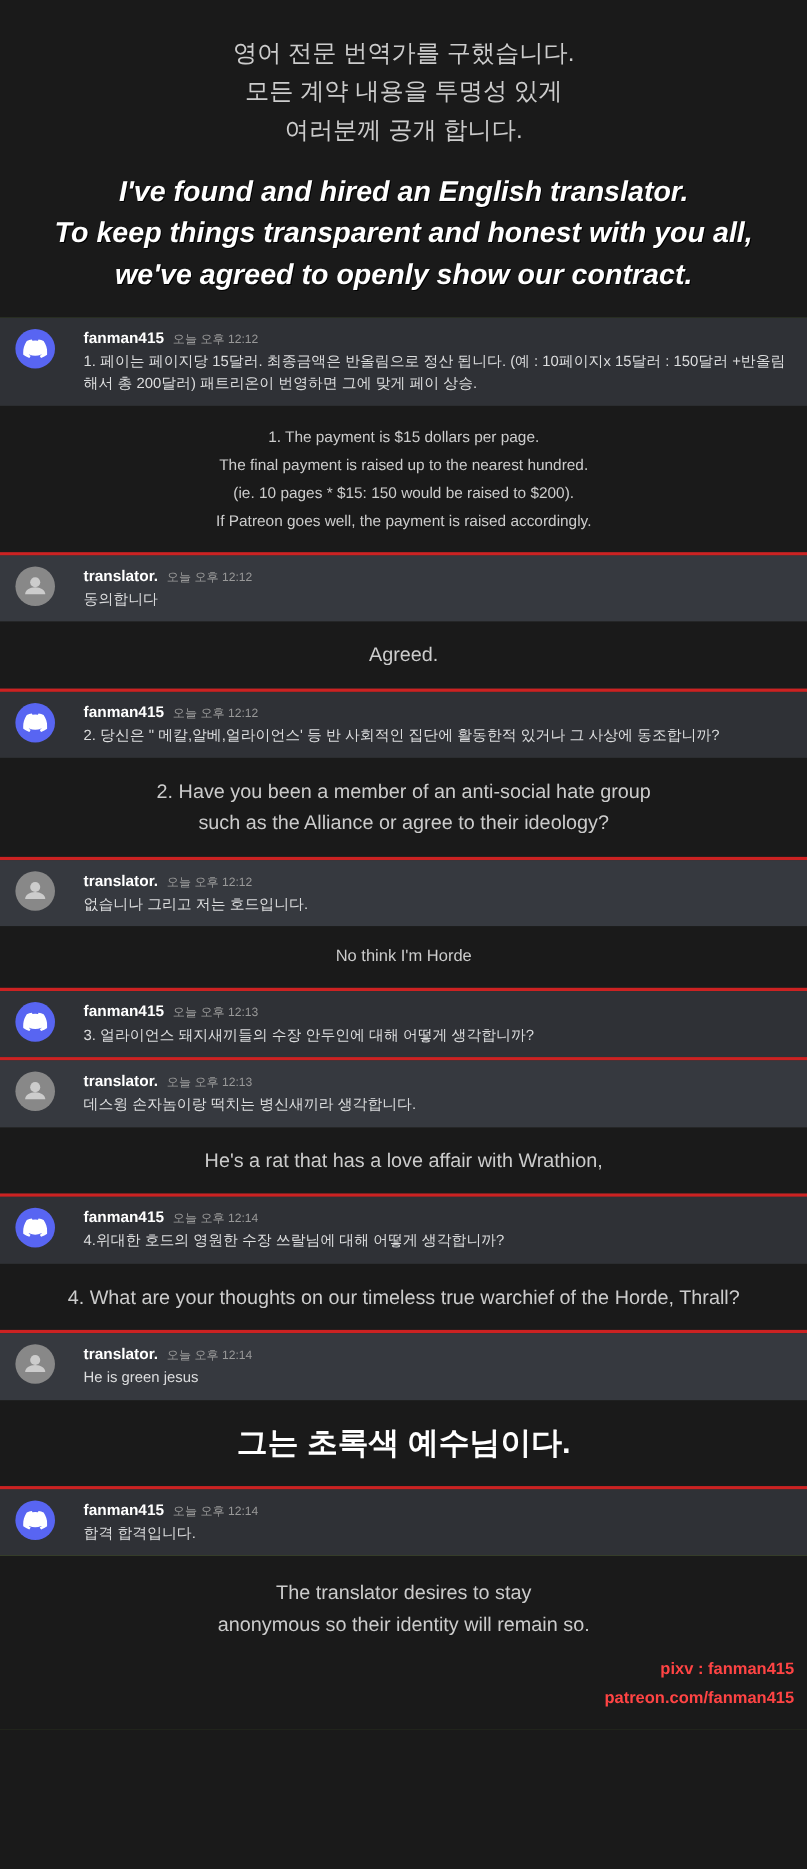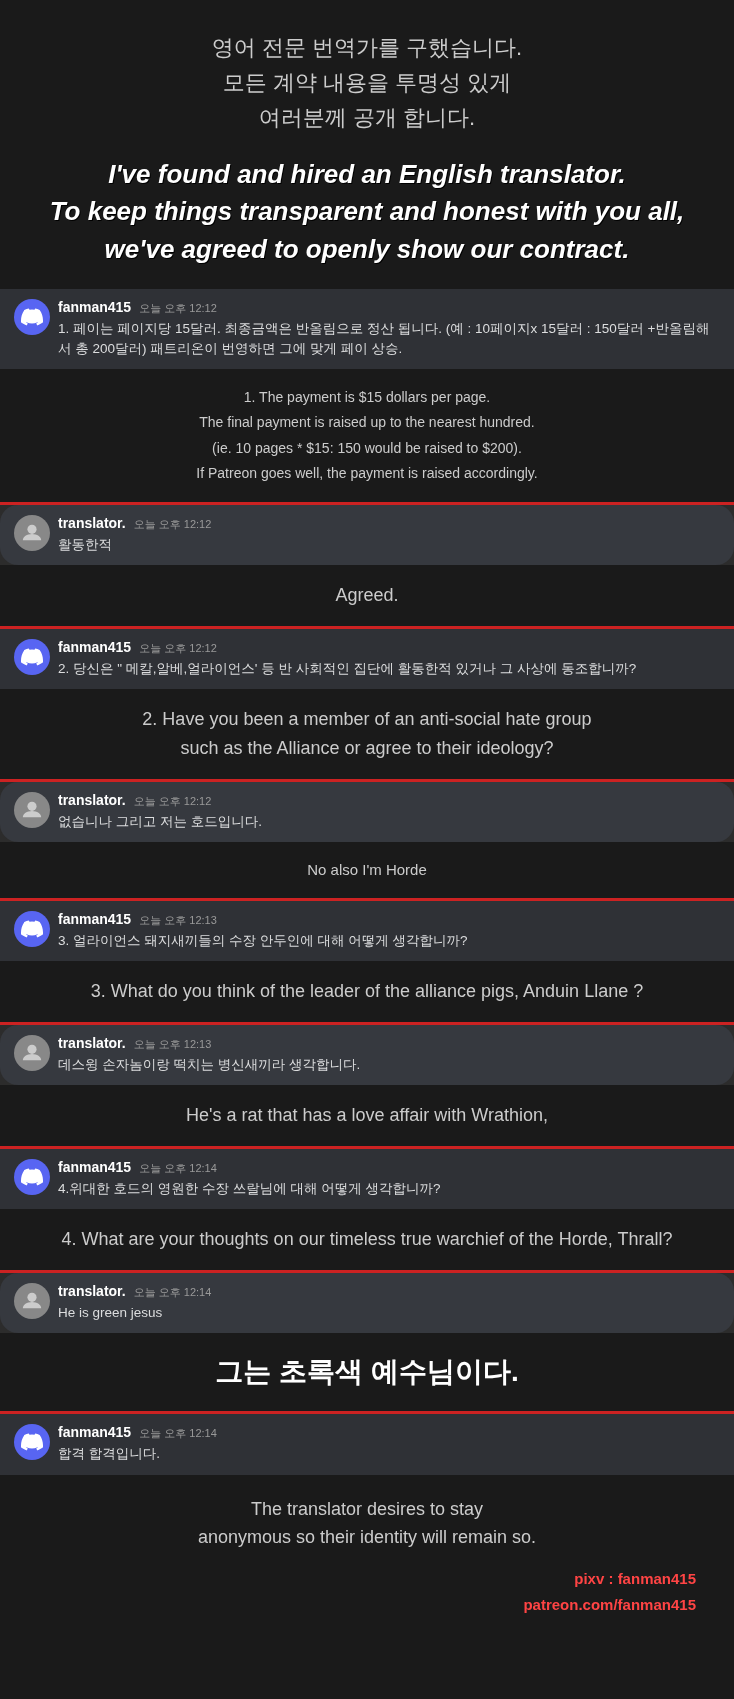--- a/index.html
+++ b/index.html
@@ -47,28 +47,27 @@
     }
     .message-block:first-child {
       border-top: none;
     }
 
     .chat-message {
       background: #2f3136;
       padding: 10px 14px 10px 14px;
       display: flex;
       align-items: flex-start;
-      gap: 8px;
+      gap: 26px;
     }
     .chat-message.fanman {
       background: #2f3136;
     }
     .chat-message.translator-msg {
       background: #36393f;
-      border-radius: 18px;
     }
 
     .avatar {
       width: 36px;
       height: 36px;
       border-radius: 50%;
       background: #4a4a4a;
       flex-shrink: 0;
       display: flex;
       align-items: center;
@@ -136,21 +135,21 @@
       text-align: center;
       padding: 20px 20px;
       font-size: 28px;
       font-weight: bold;
       color: #ffffff;
     }
 
     
     .footer-section {
       background: #1a1a1a;
-      padding: 20px 38px 16px;
+      padding: 20px 12px 16px;
     }
     .footer-anon {
       text-align: center;
       font-size: 18px;
       color: #cccccc;
       line-height: 1.6;
       margin-bottom: 14px;
     }
     .footer-credits {
       text-align: right;
@@ -213,21 +212,21 @@
           <svg viewBox="0 0 24 24" fill="#ccc">
               <circle cx="12" cy="8" r="5"></circle>
               <path d="M2 20c0-4 4.5-7 10-7s10 3 10 7"></path>
             </svg>
         </div>
         <div class="message-content">
           <div class="message-header">
             <span class="username">translator.</span>
             <span class="timestamp">오늘 오후 12:12</span>
           </div>
-          <div class="message-text">활동한적</div>
+          <div class="message-text">동의합니다</div>
         </div>
       </div>
       <div class="translation-line">Agreed.</div>
     </div>
 
     <div class="message-block">
       <div class="chat-message fanman">
         <div class="avatar discord-avatar">
           <svg viewBox="0 0 24 24" fill="white">
               <path d="M20.317 4.37a19.791 19.791 0 0 0-4.885-1.515.074.074 0 0 0-.079.037c-.21.375-.444.864-.608 1.25a18.27 18.27 0 0 0-5.487 0 12.64 12.64 0 0 0-.617-1.25.077.077 0 0 0-.079-.037A19.736 19.736 0 0 0 3.677 4.37a.07.07 0 0 0-.032.027C.533 9.046-.32 13.58.099 18.057c.002.022.015.043.033.055a19.9 19.9 0 0 0 5.993 3.03.078.078 0 0 0 .084-.028c.462-.63.874-1.295 1.226-1.994a.076.076 0 0 0-.041-.106 13.107 13.107 0 0 1-1.872-.892.077.077 0 0 1-.008-.128 10.2 10.2 0 0 0 .372-.292.074.074 0 0 1 .077-.01c3.928 1.793 8.18 1.793 12.062 0a.074.074 0 0 1 .078.01c.12.098.246.198.373.292a.077.077 0 0 1-.006.127 12.299 12.299 0 0 1-1.873.892.077.077 0 0 0-.041.107c.36.698.772 1.362 1.225 1.993a.076.076 0 0 0 .084.028 19.839 19.839 0 0 0 6.002-3.03.077.077 0 0 0 .032-.054c.5-5.177-.838-9.674-3.549-13.66a.061.061 0 0 0-.031-.03z"></path>
@@ -256,40 +255,37 @@
             </svg>
         </div>
         <div class="message-content">
           <div class="message-header">
             <span class="username">translator.</span>
             <span class="timestamp">오늘 오후 12:12</span>
           </div>
           <div class="message-text">없습니나 그리고 저는 호드입니다.</div>
         </div>
       </div>
-      <div class="translation-line no-also-horde">No also I'm Horde</div>
+      <div class="translation-line no-also-horde">No think I'm Horde</div>
     </div>
 
     <div class="message-block">
       <div class="chat-message fanman">
         <div class="avatar discord-avatar">
           <svg viewBox="0 0 24 24" fill="white">
               <path d="M20.317 4.37a19.791 19.791 0 0 0-4.885-1.515.074.074 0 0 0-.079.037c-.21.375-.444.864-.608 1.25a18.27 18.27 0 0 0-5.487 0 12.64 12.64 0 0 0-.617-1.25.077.077 0 0 0-.079-.037A19.736 19.736 0 0 0 3.677 4.37a.07.07 0 0 0-.032.027C.533 9.046-.32 13.58.099 18.057c.002.022.015.043.033.055a19.9 19.9 0 0 0 5.993 3.03.078.078 0 0 0 .084-.028c.462-.63.874-1.295 1.226-1.994a.076.076 0 0 0-.041-.106 13.107 13.107 0 0 1-1.872-.892.077.077 0 0 1-.008-.128 10.2 10.2 0 0 0 .372-.292.074.074 0 0 1 .077-.01c3.928 1.793 8.18 1.793 12.062 0a.074.074 0 0 1 .078.01c.12.098.246.198.373.292a.077.077 0 0 1-.006.127 12.299 12.299 0 0 1-1.873.892.077.077 0 0 0-.041.107c.36.698.772 1.362 1.225 1.993a.076.076 0 0 0 .084.028 19.839 19.839 0 0 0 6.002-3.03.077.077 0 0 0 .032-.054c.5-5.177-.838-9.674-3.549-13.66a.061.061 0 0 0-.031-.03z"></path>
             </svg>
         </div>
         <div class="message-content">
           <div class="message-header">
             <span class="username">fanman415</span>
             <span class="timestamp">오늘 오후 12:13</span>
           </div>
           <div class="message-text">3. 얼라이언스 돼지새끼들의 수장 안두인에 대해 어떻게 생각합니까?</div>
         </div>
-      </div>
-      <div class="translation-line">
-        3. What do you think of the leader of the alliance pigs, Anduin Llane  ?
       </div>
     </div>
 
     <div class="message-block">
       <div class="chat-message translator-msg">
         <div class="avatar translator-avatar">
           <svg viewBox="0 0 24 24" fill="#ccc">
               <circle cx="12" cy="8" r="5"></circle>
               <path d="M2 20c0-4 4.5-7 10-7s10 3 10 7"></path>
             </svg>

